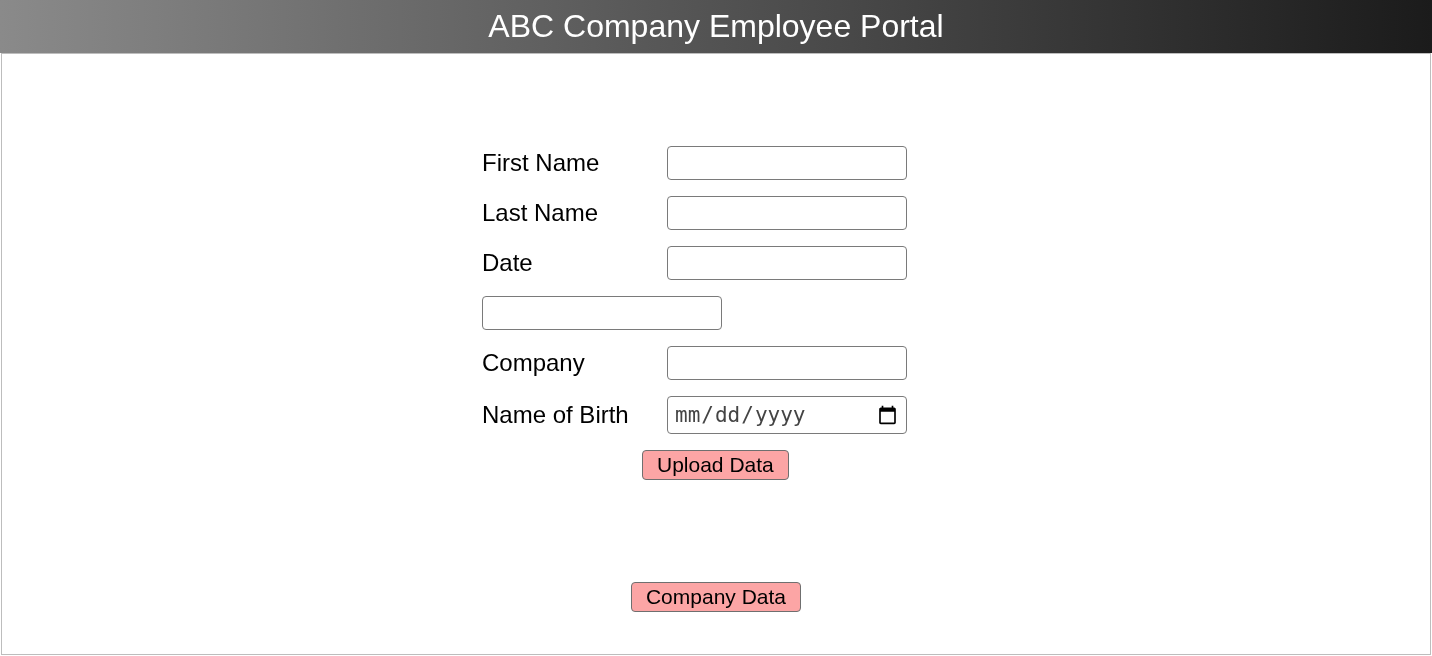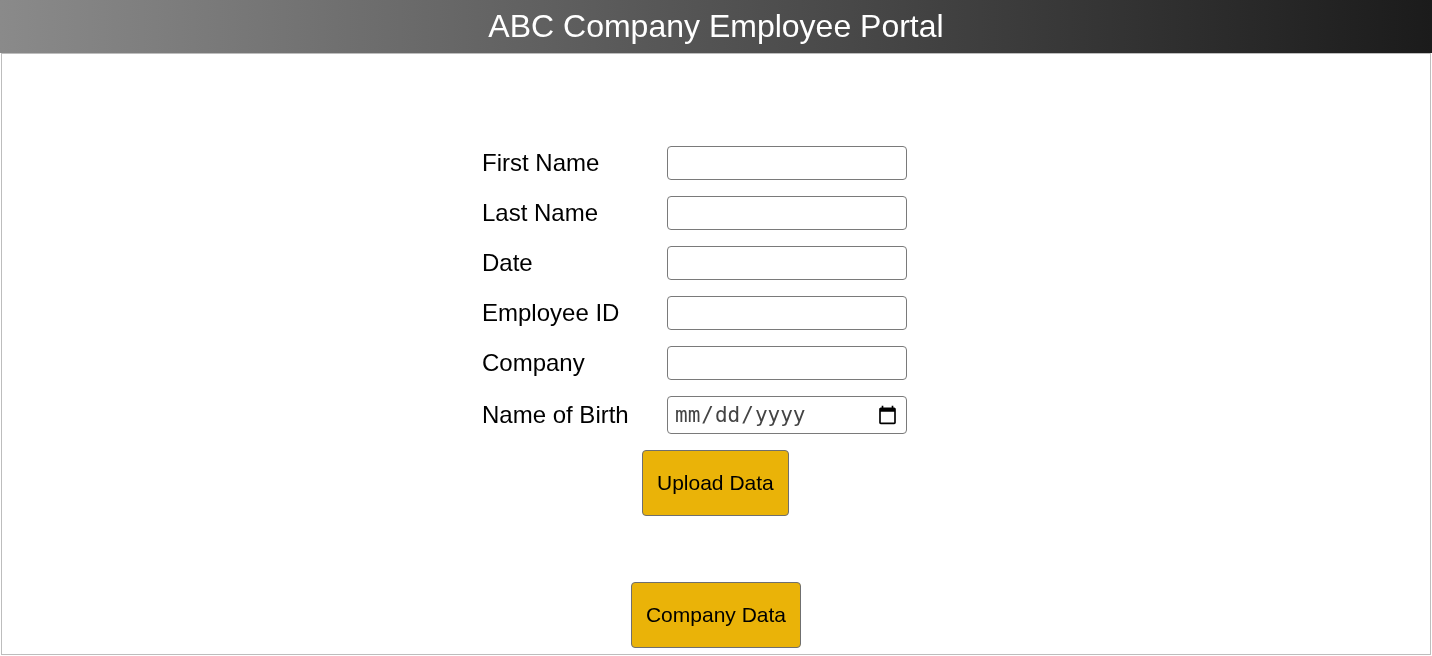--- a/index.html
+++ b/index.html
@@ -61,22 +61,22 @@
       font-family: ui-monospace, "SFMono-Regular", Menlo, Consolas, monospace;
       height: 38px;
       font-size: 21px;
       padding: 2px 6px;
       color: #444;
     }
     .btn {
       font-size: 21px;
       border: 1px solid #6f6f6f;
       border-radius: 4px;
-      background: #eab308;
-      padding: 20px 14px;
+      background: #fca5a5;
+      padding: 2px 14px;
       cursor: pointer;
       font-family: inherit;
     }
     .upload-row {
       margin-top: 4px;
       margin-left: 160px;
     }
     .download-area {
       position: absolute;
       top: 528px;
@@ -105,21 +105,20 @@
       <label class="form-label">Last Name</label>
       <input class="form-input" type="text" value="" style="">
     </div>
 
     <div class="form-row">
       <label class="form-label">Date</label>
       <input class="form-input" type="text" value="" style="">
     </div>
 
     <div class="form-row">
-      <label class="form-label">Employee ID</label>
       <input class="form-input" type="text" value="" style="">
     </div>
 
     <div class="form-row">
       <label class="form-label">Company</label>
       <input class="form-input" type="text" value="" style="">
     </div>
 
     <div class="form-row">
       <label class="form-label">Name of Birth</label>

